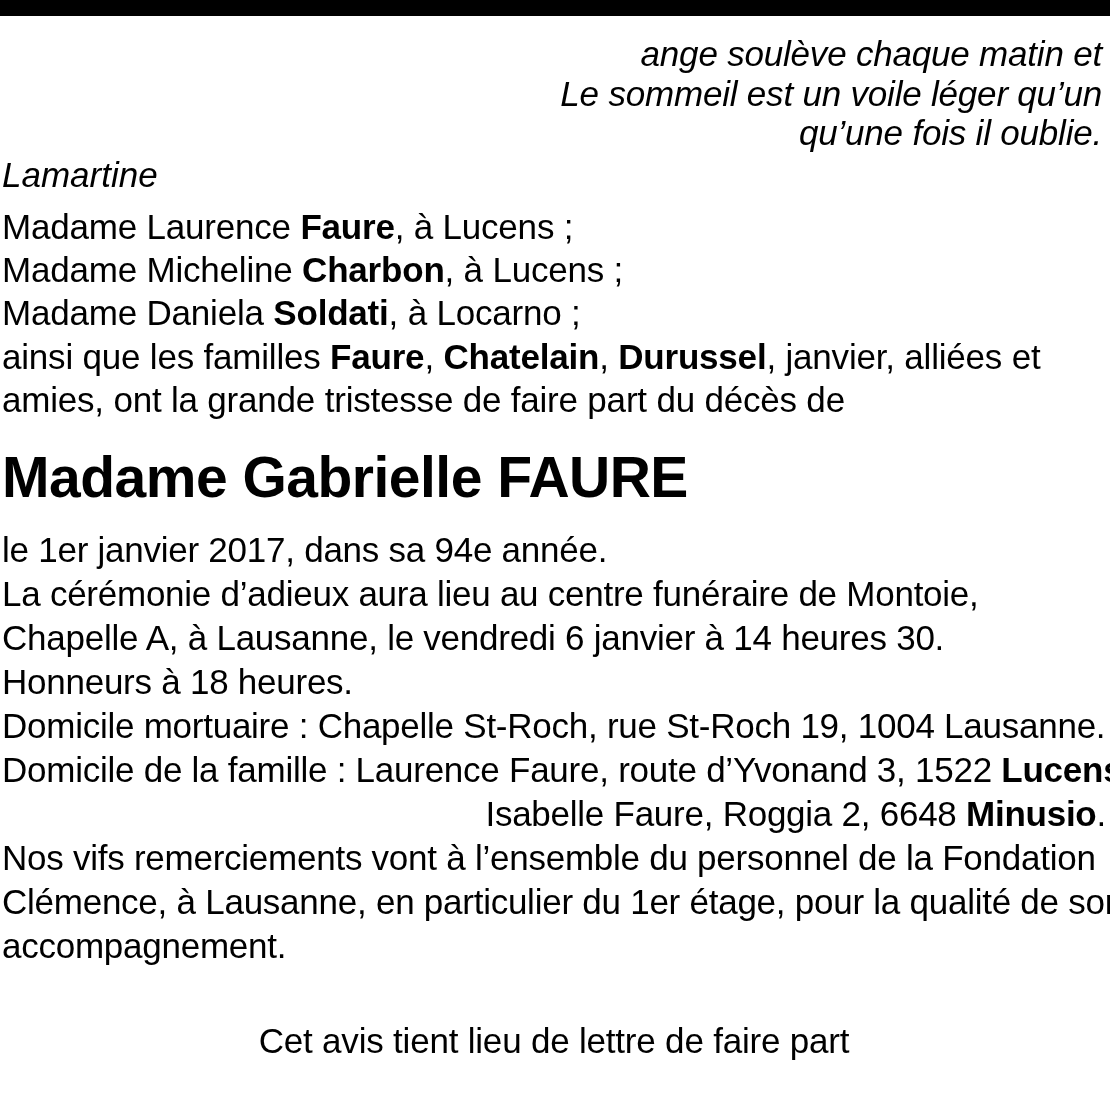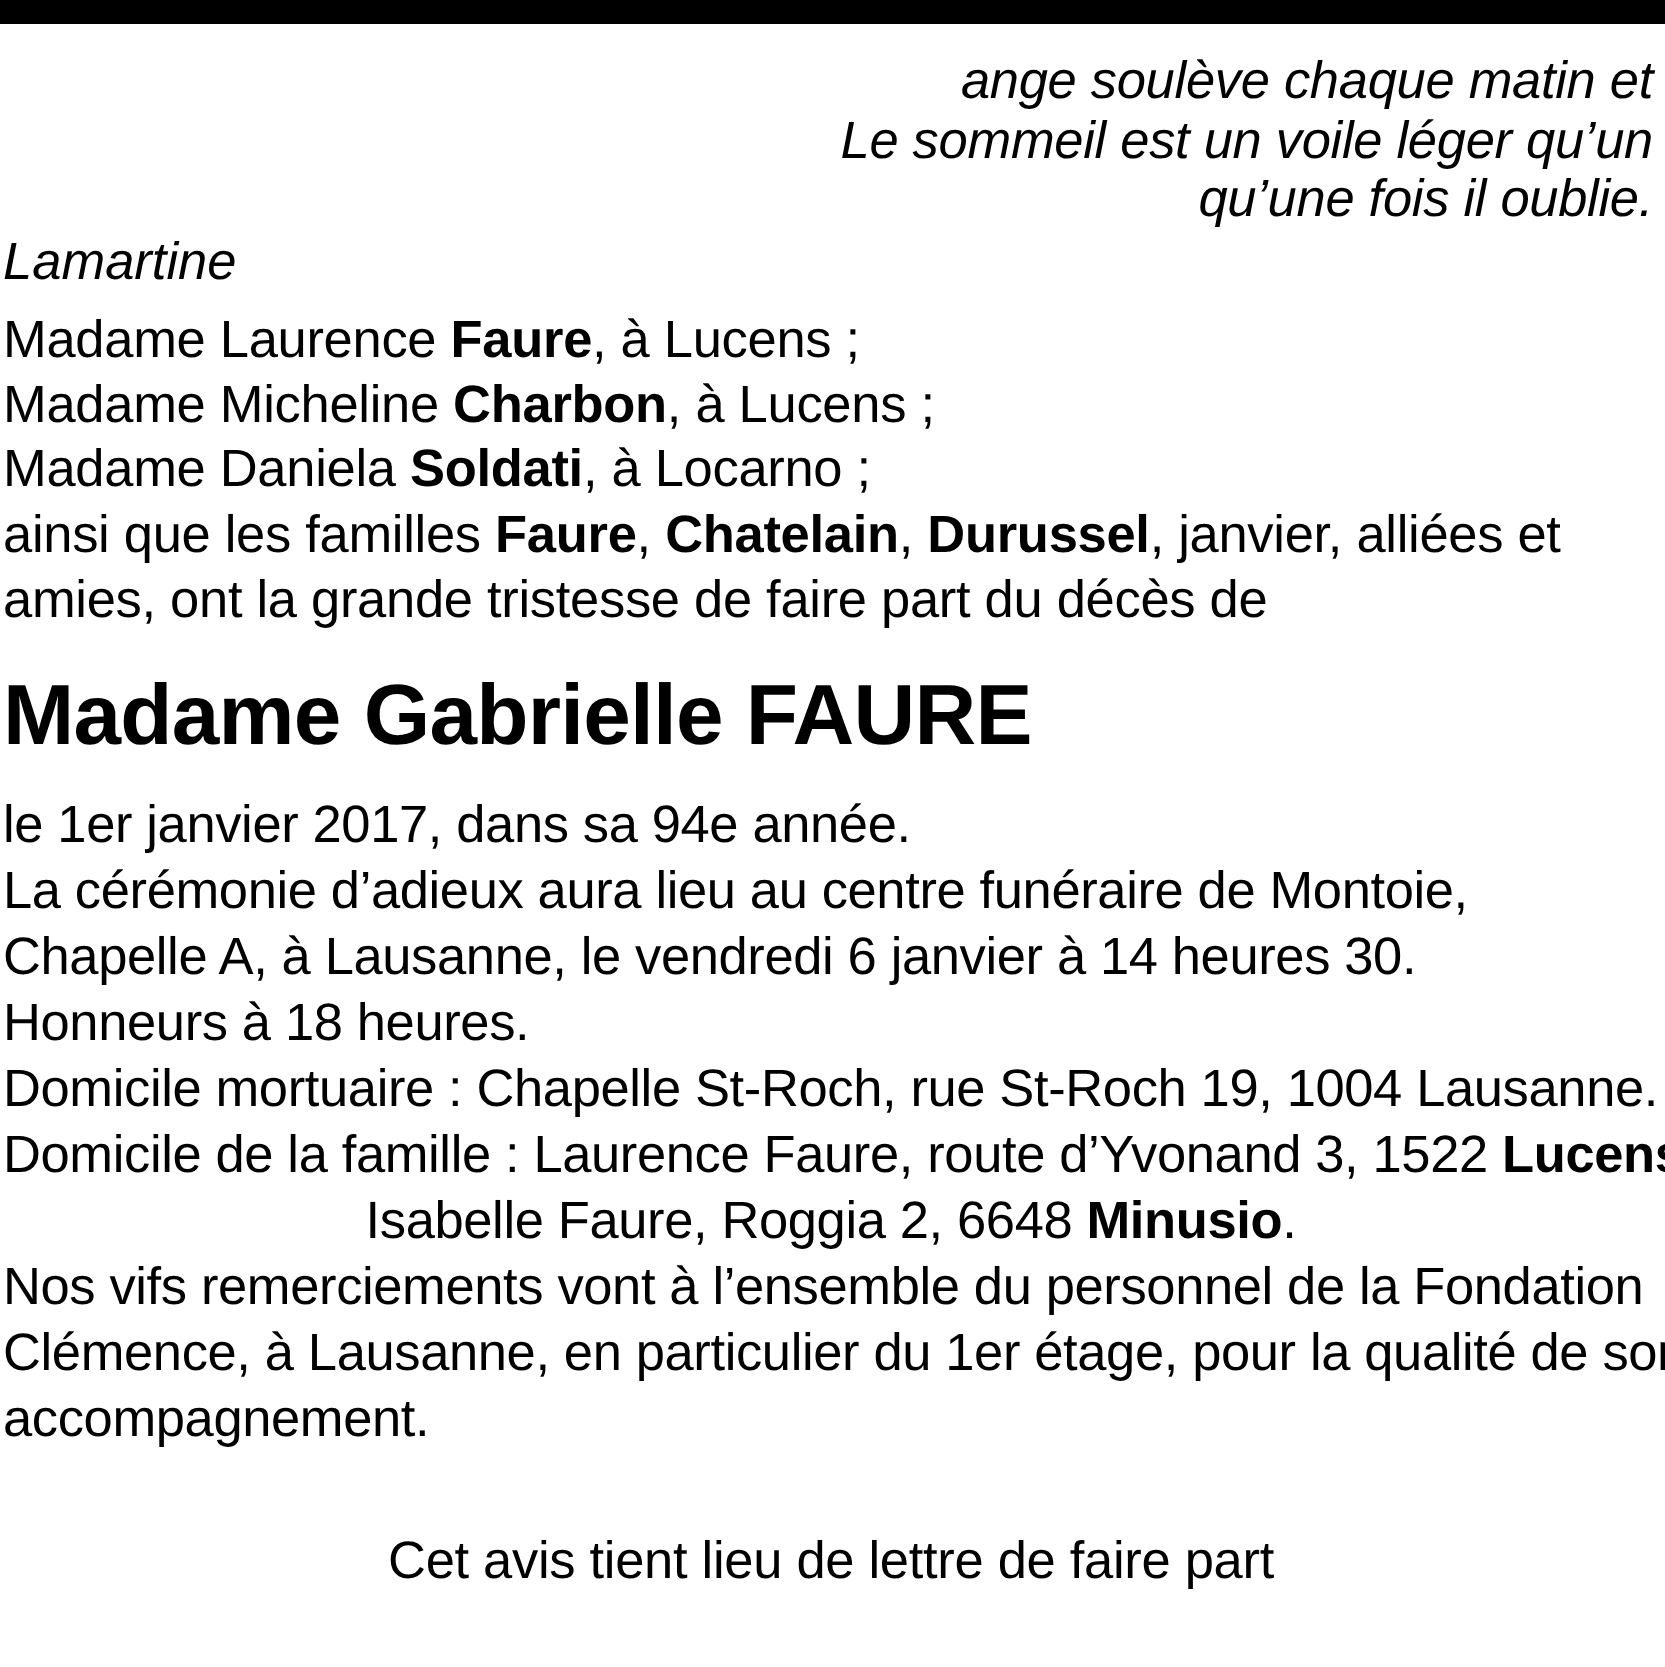--- a/index.html
+++ b/index.html
@@ -84,21 +84,21 @@
   .details {
     font-size: 35px;
     line-height: 1.26;
     letter-spacing: -0.25px;
   }
   .detail-line {
     display: block;
     white-space: nowrap;
   }
   .detail-line.indent {
-    text-align: center;
+    text-align: right;
   }
   .closing {
     text-align: center;
     font-size: 35px;
     margin-top: 52px;
     letter-spacing: -0.2px;
     white-space: nowrap;
   }
 </style>
 </head>

